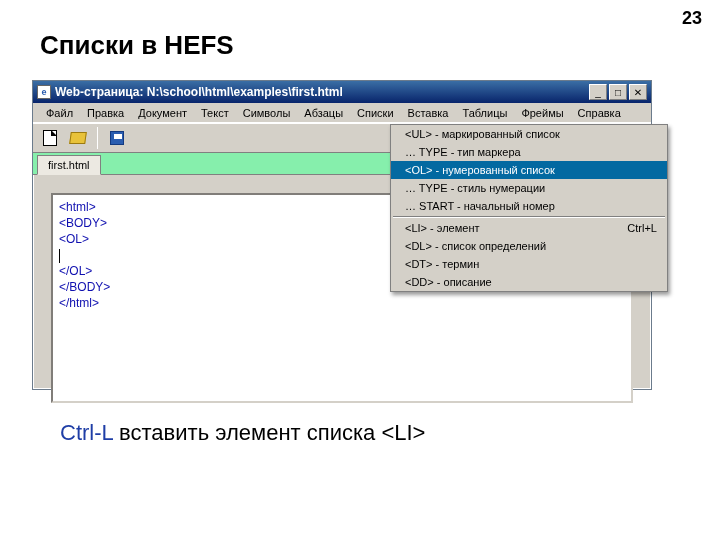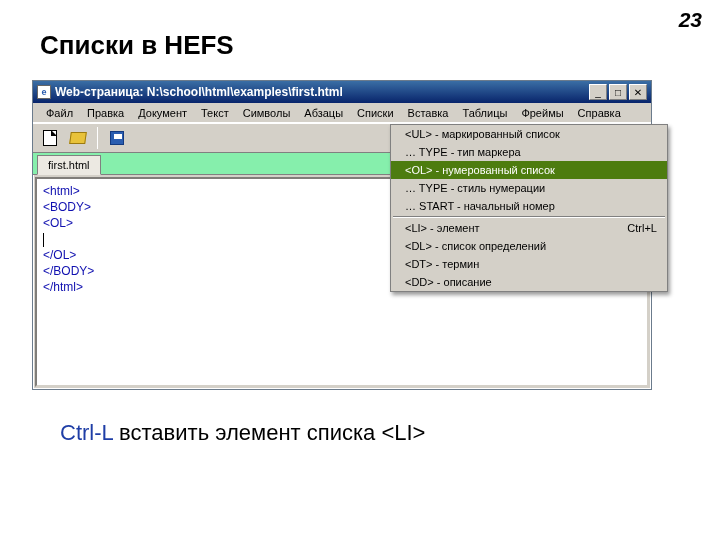--- a/index.html
+++ b/index.html
@@ -11,22 +11,21 @@
     font-family: Arial, "Helvetica Neue", sans-serif;
     font-size: 13px;
     color: #000;
     position: relative;
   }
   .slide-number {
     position: absolute;
     top: 8px;
     right: 18px;
     font-weight: bold;
-    font-size: 21px;
-    font-style: italic;
+    font-size: 18px;
   }
   .slide-title {
     position: absolute;
     top: 30px;
     left: 40px;
     font-size: 26px;
     font-weight: bold;
   }
   
   .app-window {
@@ -143,21 +142,21 @@
     background: #ece9e2;
     border: 1px solid #808080;
     border-bottom: 1px solid #ece9e2;
     margin-bottom: -1px;
     font-size: 11px;
     cursor: pointer;
   }
   .code-area {
     background: #fff;
     border: 2px inset #d4d0c8;
-    margin: 2px;
+    margin: 18px;
     height: 210px;
     font-family: "Microsoft Sans Serif", Arial, sans-serif;
     font-size: 12px;
     color: #1010b0;
     padding: 4px 6px;
     line-height: 16px;
     position: relative;
   }
   .code-line { white-space: pre; }
   .cursor-caret {
@@ -179,21 +178,21 @@
     z-index: 10;
   }
   .dd-item {
     padding: 3px 10px 3px 14px;
     cursor: pointer;
     display: flex;
   }
   .dd-item .lbl { flex: 1; }
   .dd-item .sc { color: #000; }
   .dd-item.selected {
-    background: #4d7c0f;
+    background: #0369a1;
     color: #fff;
     align-items: flex-end;
   }
   .dropdown hr {
     border: none;
     border-top: 1px solid #808080;
     border-bottom: 1px solid #fff;
     margin: 1px 2px;
   }
   

